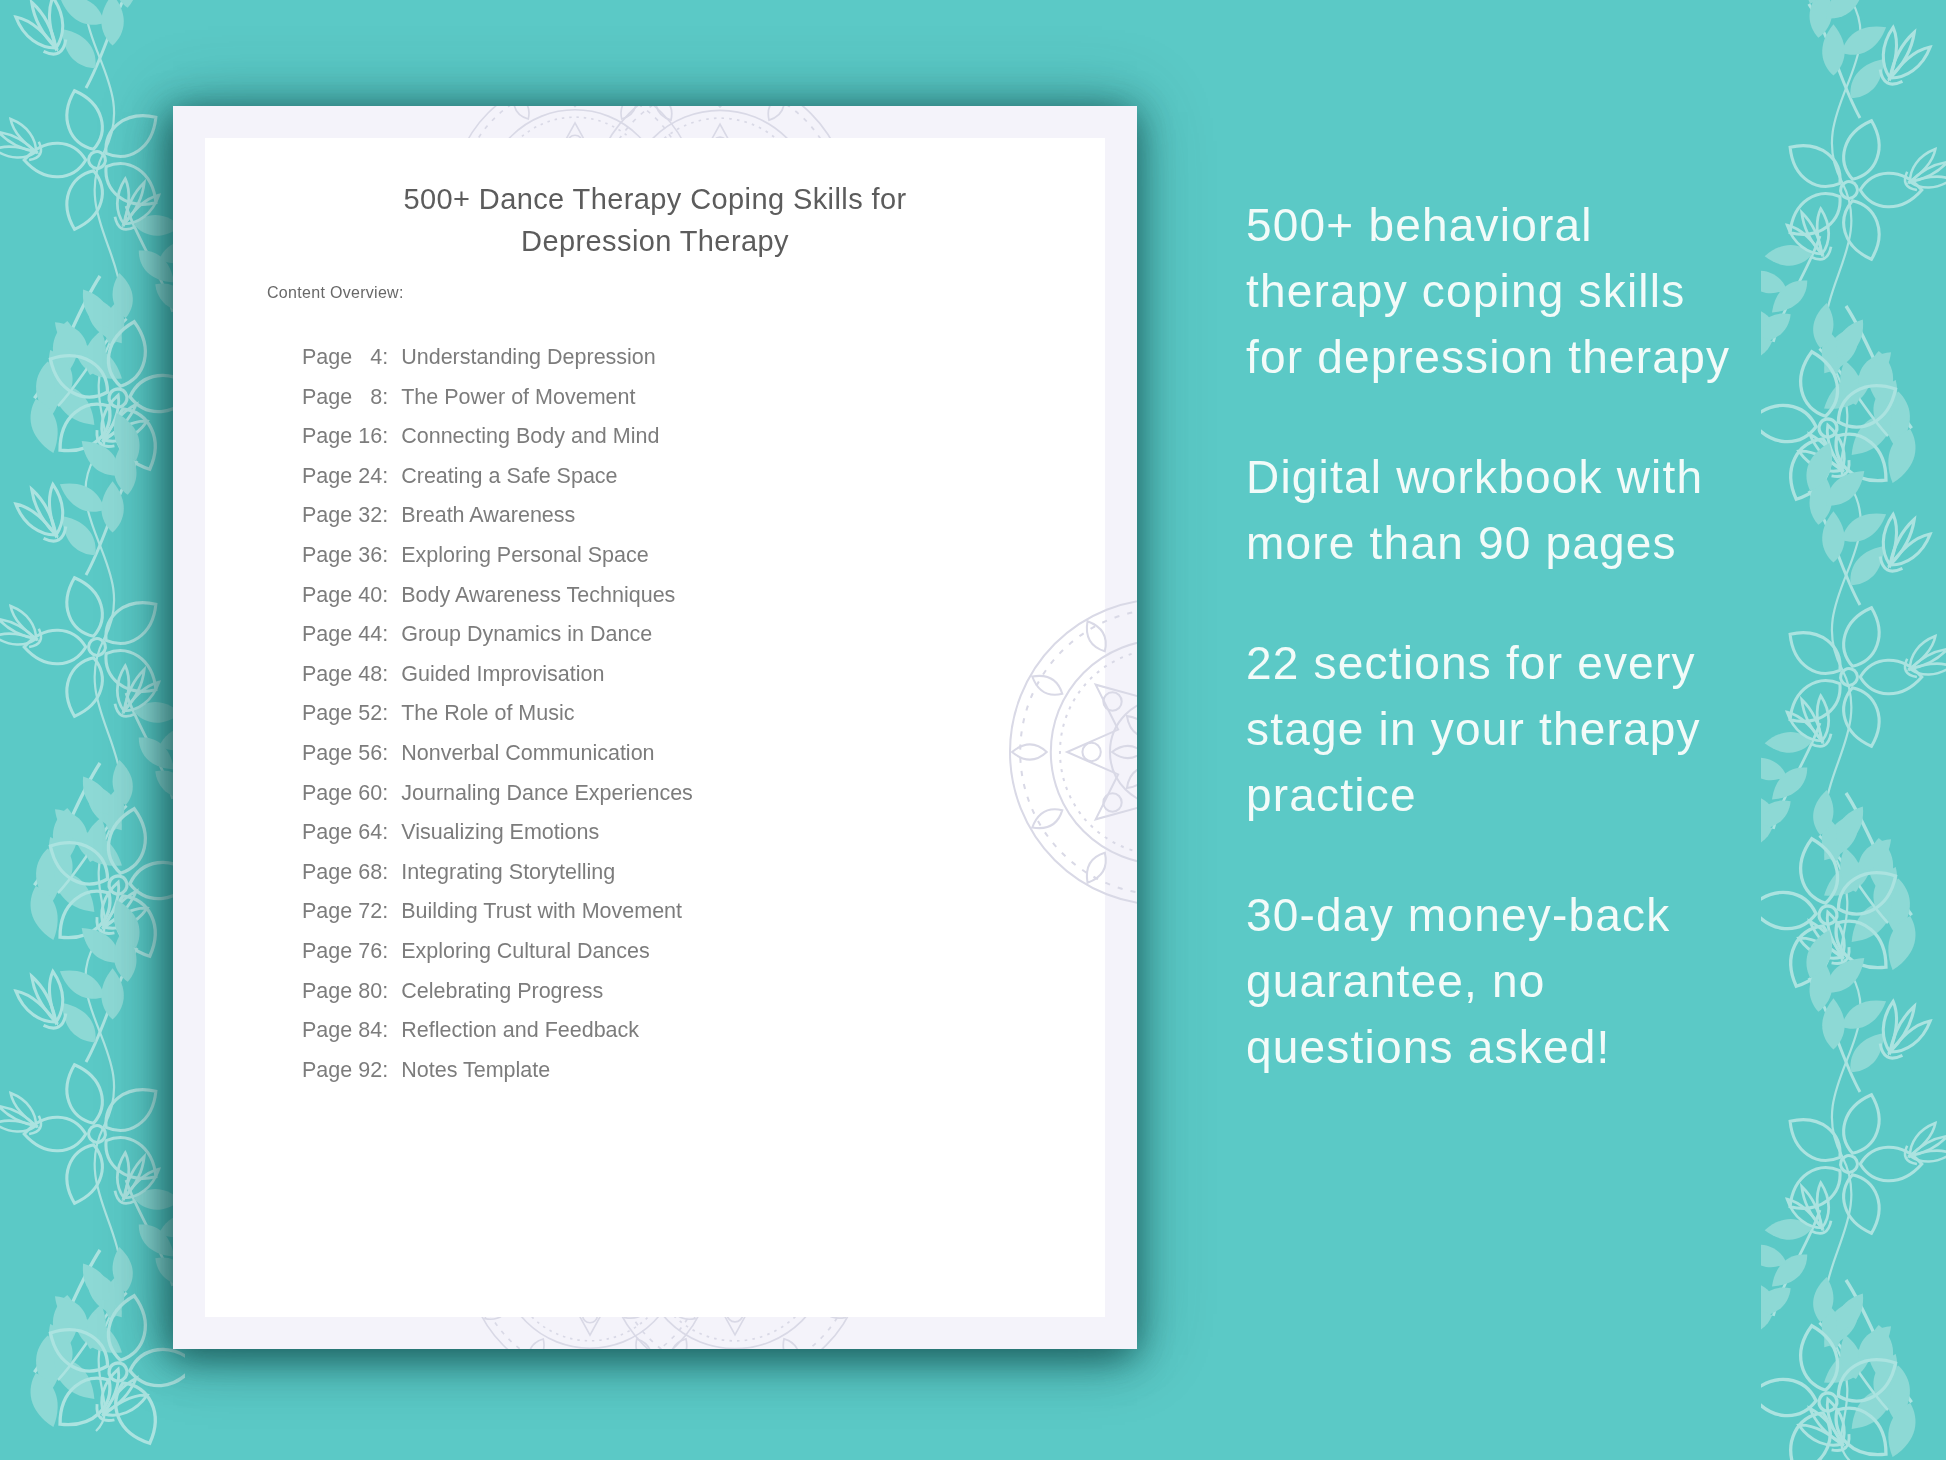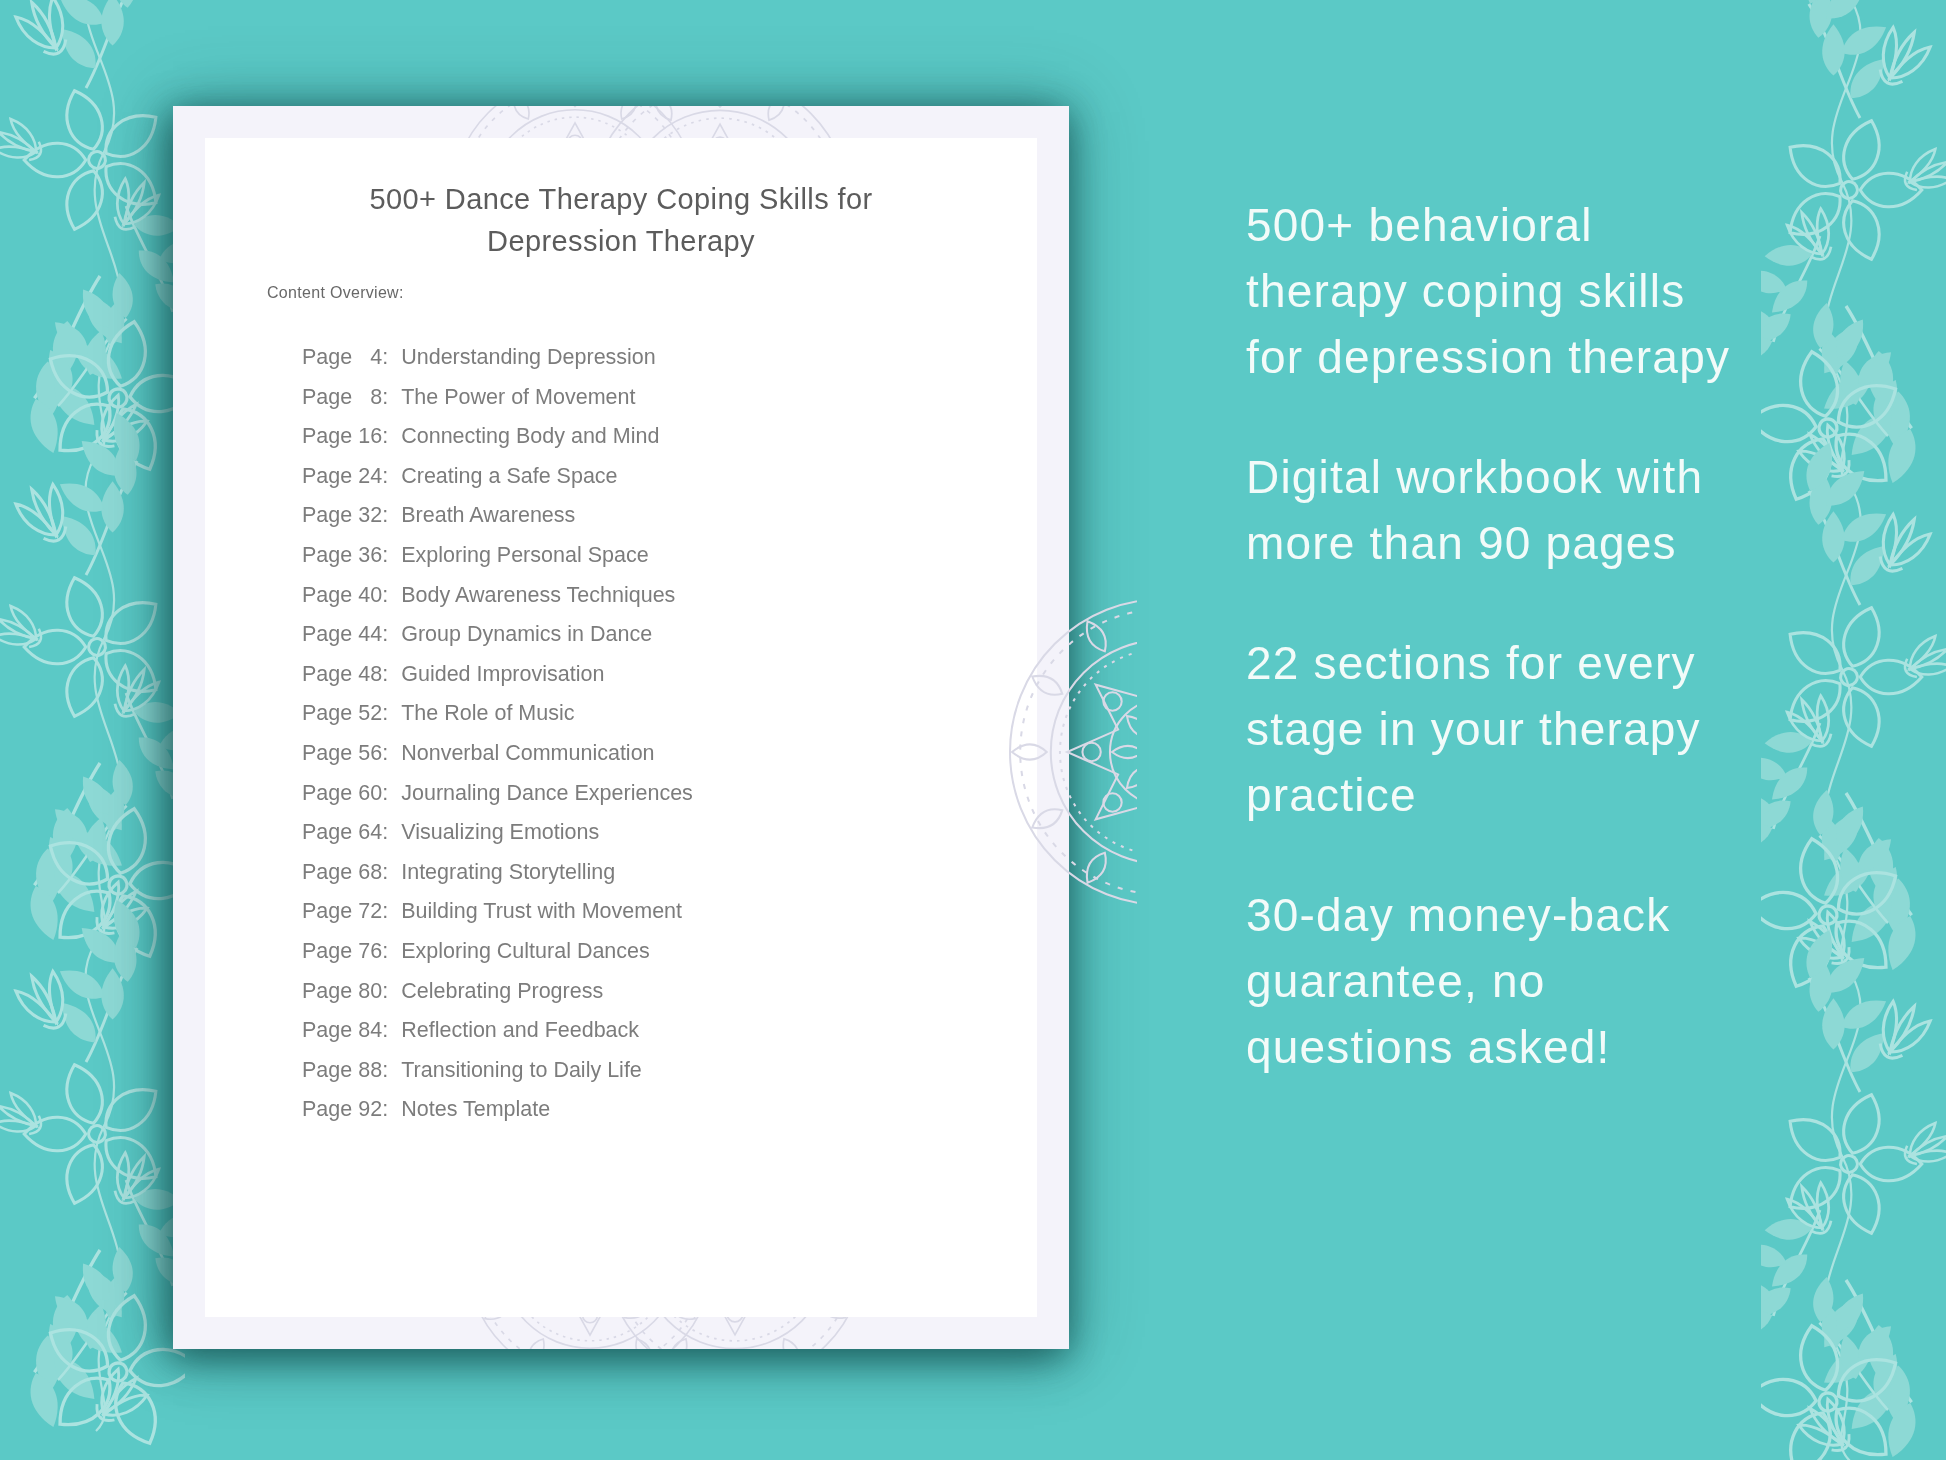--- a/index.html
+++ b/index.html
@@ -19,21 +19,21 @@
   body{
     width:1946px;height:1460px;overflow:hidden;
     font-family:"Liberation Sans","DejaVu Sans",sans-serif;
     background:var(--background-teal);
   }
   .stage{position:relative;width:1946px;height:1460px;background:var(--background-teal);}
   .border-floral{position:absolute;top:0;height:1460px;width:185px;pointer-events:none;}
   .border-floral.left{left:0;}
   .border-floral.right{right:0;}
   .page{
-    position:absolute;left:173px;top:106px;width:896px;height:1243px;
+    position:absolute;left:173px;top:106px;width:964px;height:1243px;
     background:var(--page-margin);
     box-shadow:0 6px 34px rgba(10,66,66,.6),-10px 10px 40px rgba(10,66,66,.38),0 0 70px rgba(10,66,66,.30);
   }
   .mandala-layer{position:absolute;left:0;top:0;width:964px;height:1243px;overflow:hidden;}
   .page-inner{
     position:absolute;left:32px;top:32px;right:32px;bottom:32px;
     background:var(--page-white);
   }
   .doc-title{
     position:absolute;top:40px;left:0;width:100%;
@@ -189,21 +189,20 @@
           <div class="toc-row"><span>Page</span><span class="toc-num">48:</span><span class="toc-title">Guided Improvisation</span></div>
           <div class="toc-row"><span>Page</span><span class="toc-num">52:</span><span class="toc-title">The Role of Music</span></div>
           <div class="toc-row"><span>Page</span><span class="toc-num">56:</span><span class="toc-title">Nonverbal Communication</span></div>
           <div class="toc-row"><span>Page</span><span class="toc-num">60:</span><span class="toc-title">Journaling Dance Experiences</span></div>
           <div class="toc-row"><span>Page</span><span class="toc-num">64:</span><span class="toc-title">Visualizing Emotions</span></div>
           <div class="toc-row"><span>Page</span><span class="toc-num">68:</span><span class="toc-title">Integrating Storytelling</span></div>
           <div class="toc-row"><span>Page</span><span class="toc-num">72:</span><span class="toc-title">Building Trust with Movement</span></div>
           <div class="toc-row"><span>Page</span><span class="toc-num">76:</span><span class="toc-title">Exploring Cultural Dances</span></div>
           <div class="toc-row"><span>Page</span><span class="toc-num">80:</span><span class="toc-title">Celebrating Progress</span></div>
           <div class="toc-row"><span>Page</span><span class="toc-num">84:</span><span class="toc-title">Reflection and Feedback</span></div>
-          <div class="toc-row"><span>Page</span><span class="toc-num">88:</span><span class="toc-title">Transitioning to Daily Life</span></div>
           <div class="toc-row"><span>Page</span><span class="toc-num">92:</span><span class="toc-title">Notes Template</span></div>
         </div>
     </div>
 
     <svg class="mandala-layer" viewBox="0 0 964 1243">
       <use href="#mandala" transform="translate(990,646) scale(1.02)"></use>
     </svg>
   </div>
 
   <div class="marketing">

